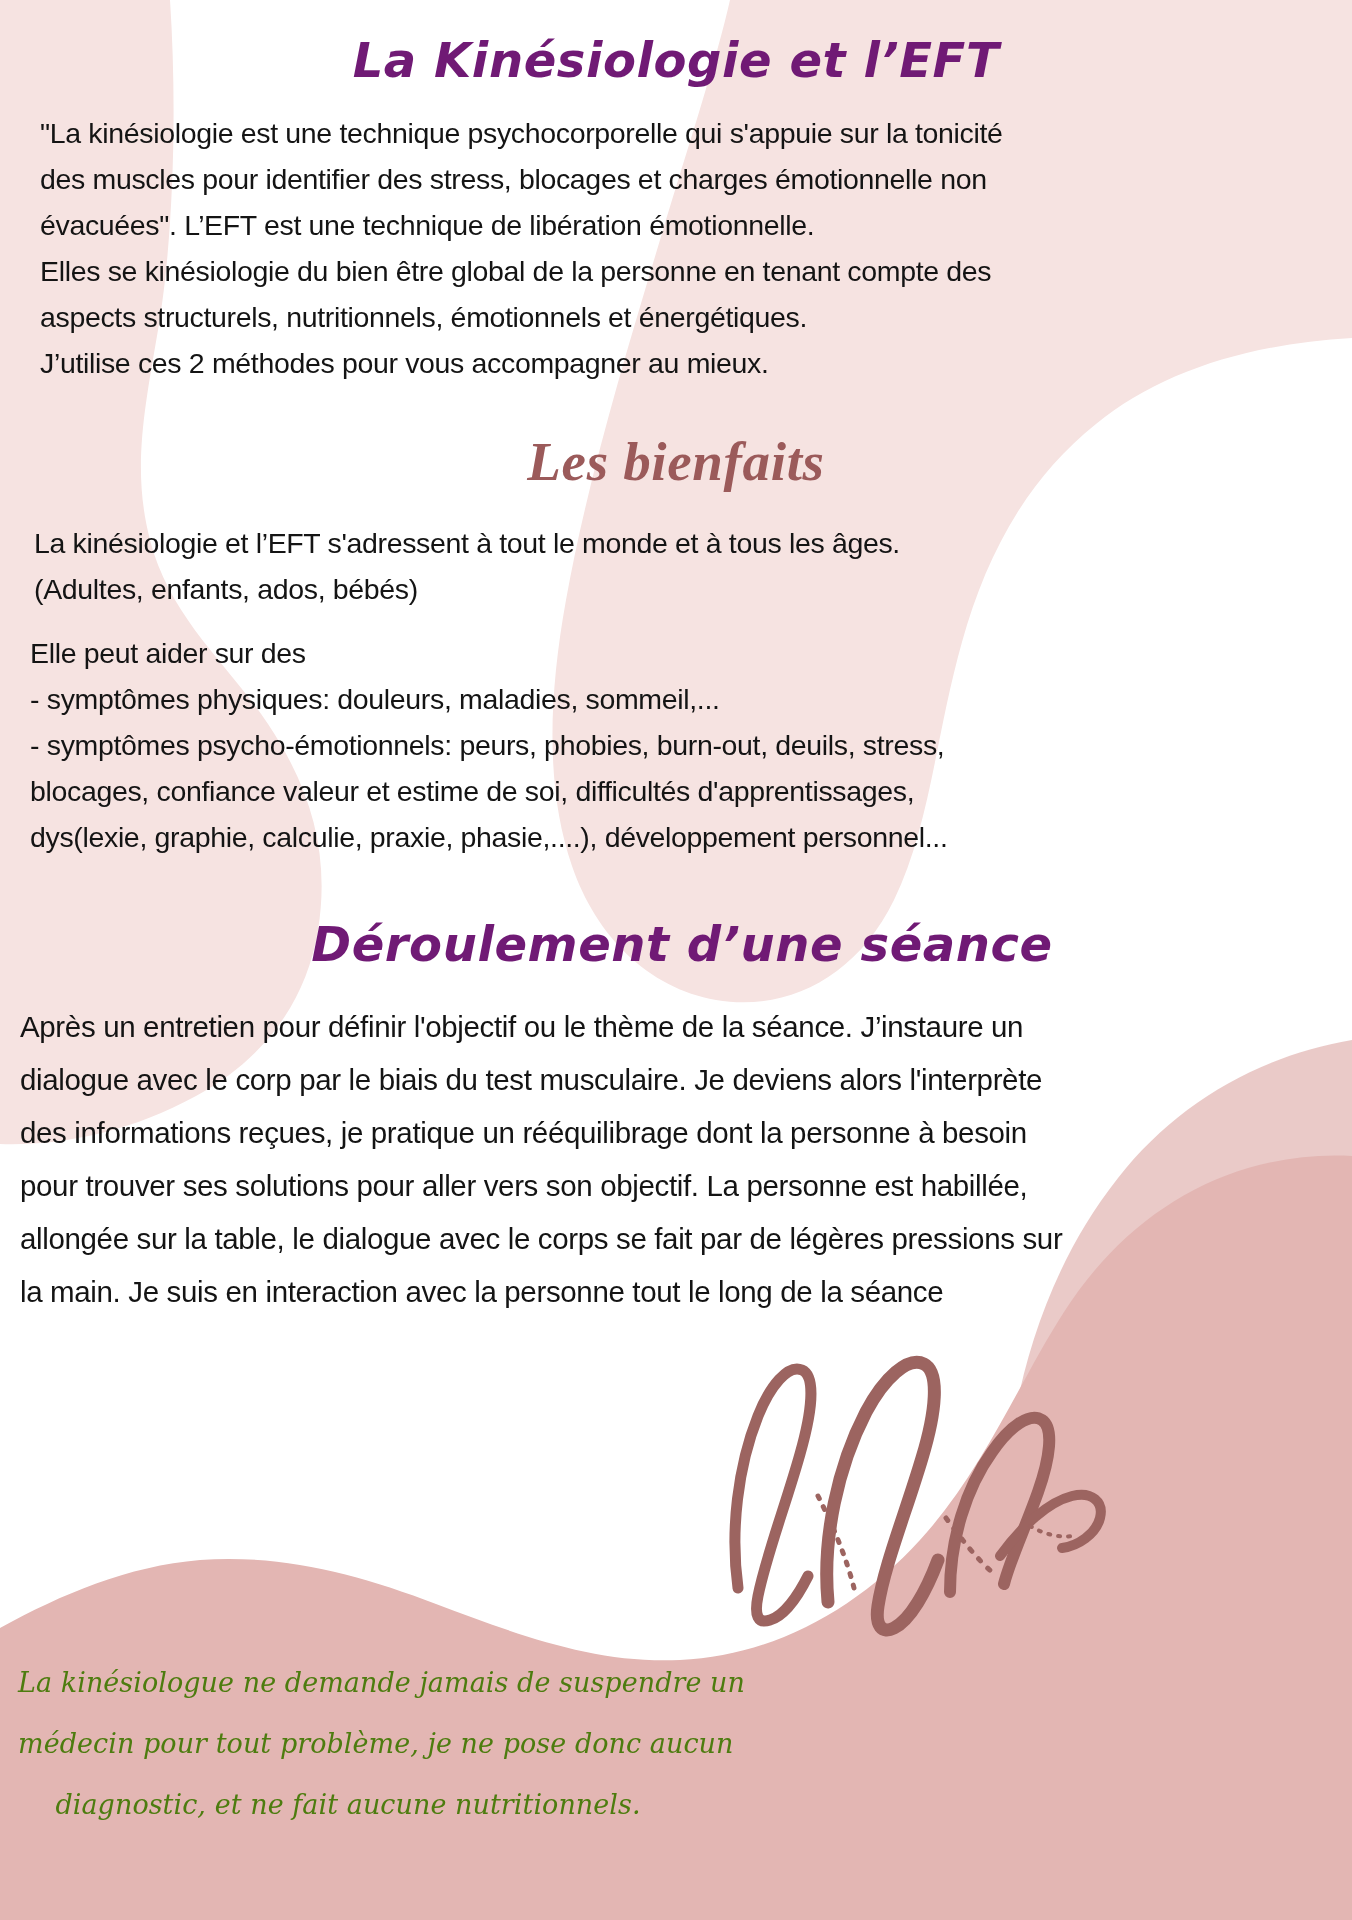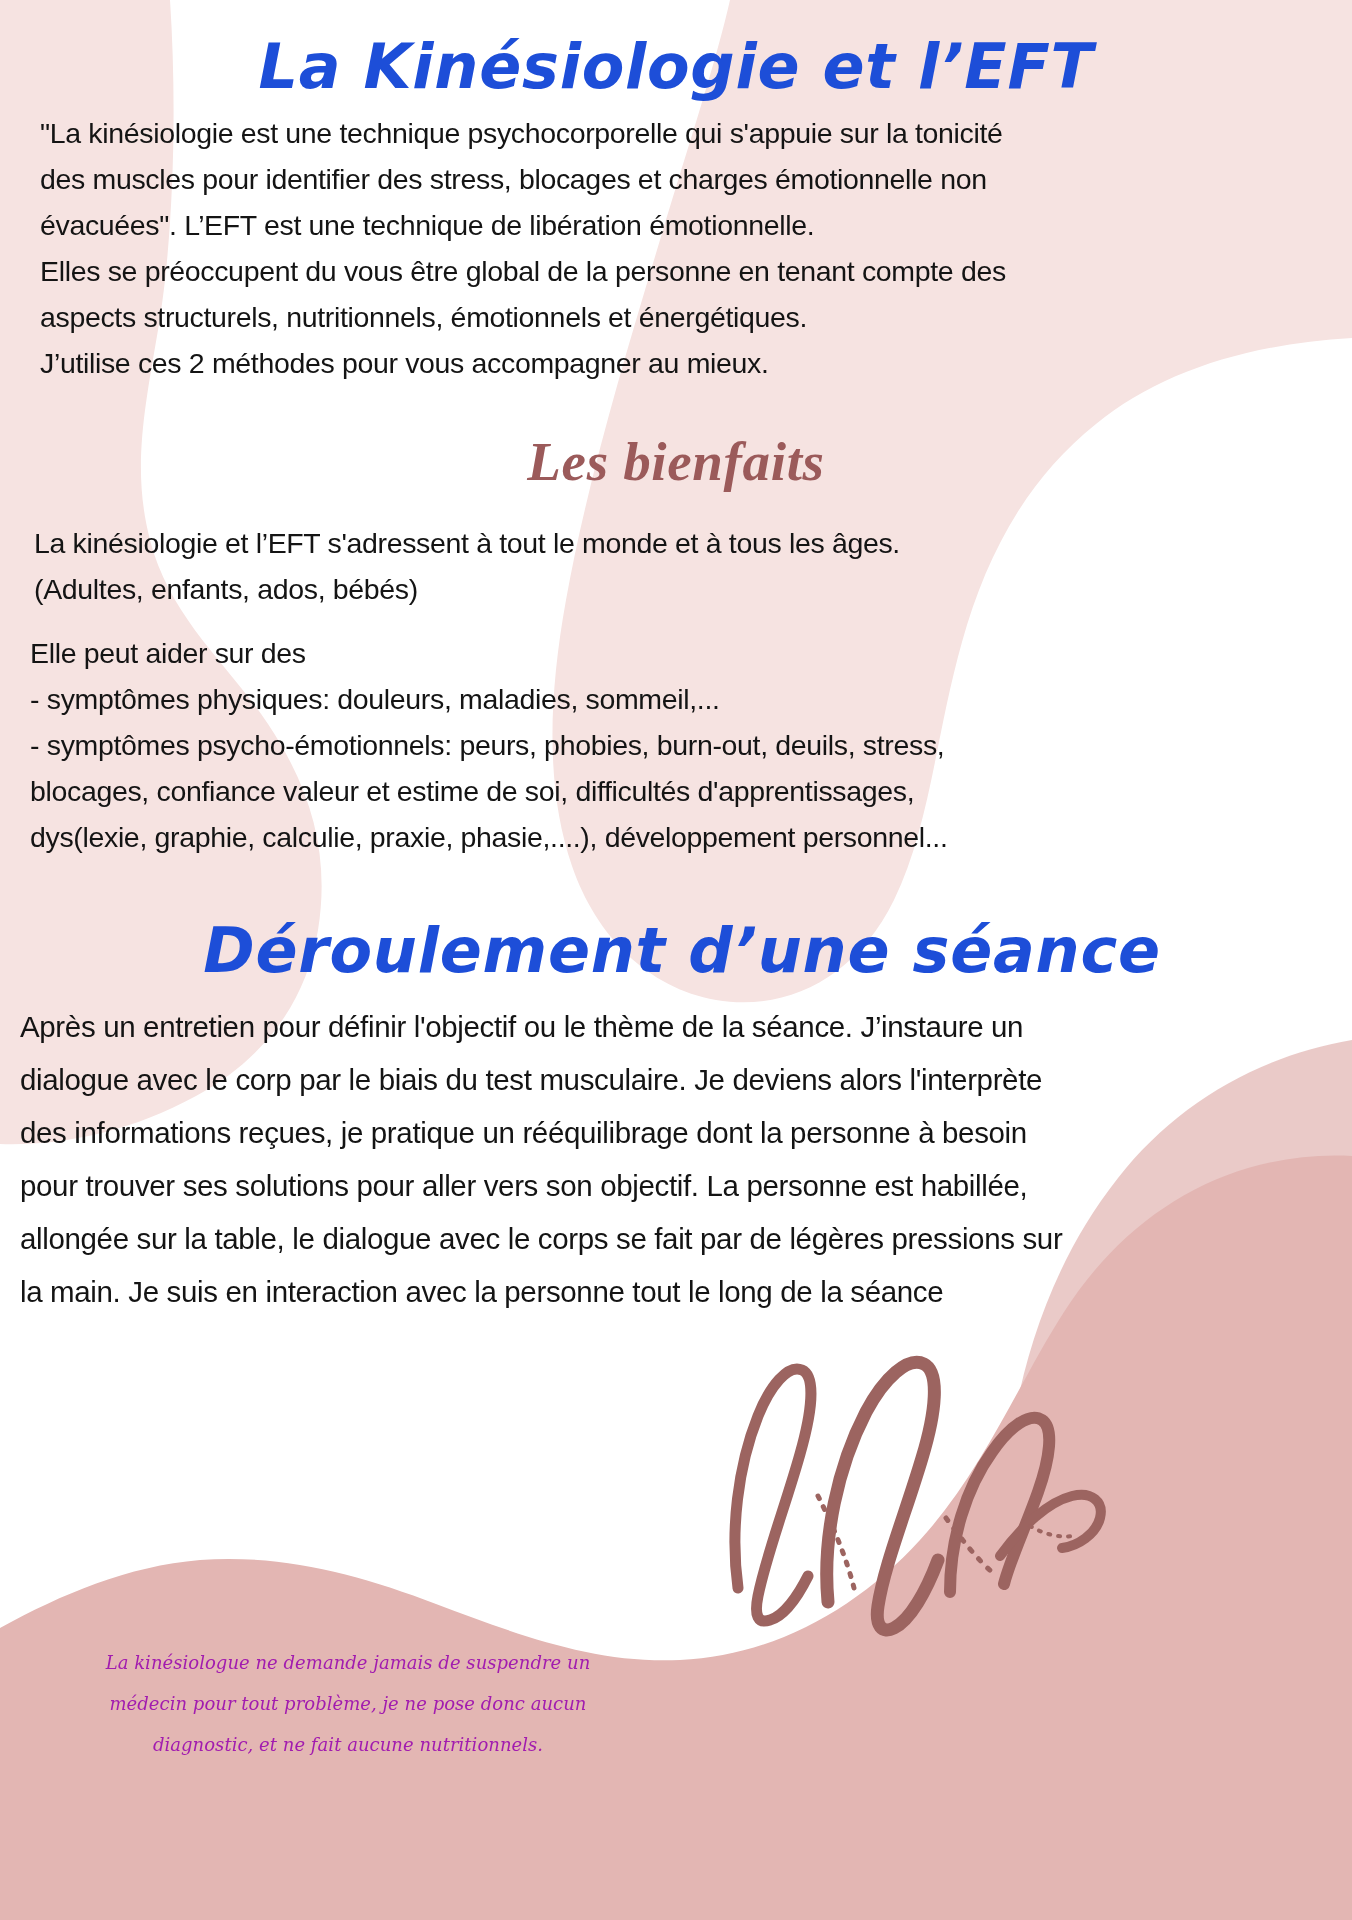--- a/index.html
+++ b/index.html
@@ -38,22 +38,22 @@
   .heading {
     font-family: "DejaVu Sans", sans-serif;
     font-style: italic;
     font-weight: 700;
     letter-spacing: 0.012em;
     text-align: center;
     white-space: nowrap;
   }
 
   .heading-main {
-    color: #1d4ed8;
-    font-size: 62px;
+    color: #701a75;
+    font-size: 48px;
     line-height: 1.0;
   }
 
   .heading-rose {
     color: #9B5A5A;
     font-size: 55px;
     line-height: 1.0;
   }
 
   .body-text {
@@ -88,25 +88,26 @@
   #footer-note {
     left: 18px;
     top: 1642px;
     width: 660px;
     text-align: center;
   }
   #footer-note .note-line {
     display: block;
     font-family: "DejaVu Serif", serif;
     font-style: italic;
-    font-size: 18px;
+    font-size: 27px;
     line-height: 41px;
-    color: #a21caf;
+    color: #4d7c0f;
     letter-spacing: 0.002em;
     white-space: nowrap;
+    margin-top: 20px;
   }
 
   
   #signature {
     left: 700px;
     top: 1320px;
     width: 420px;
     height: 330px;
   }
 </style>
@@ -151,21 +152,21 @@
 </svg>
 
 <div id="content">
 
   <h1 class="abs heading heading-main" id="title-kinesio">La Kinésiologie et l’EFT</h1>
 
   <div class="abs body-text" id="intro-block">
     <span class="body-line">"La kinésiologie est une technique psychocorporelle qui s'appuie sur la tonicité</span>
     <span class="body-line">des muscles pour identifier des stress, blocages et charges émotionnelle non</span>
     <span class="body-line">évacuées". L’EFT est une technique de libération émotionnelle.</span>
-    <span class="body-line">Elles se préoccupent du vous être global de la personne en tenant compte des</span>
+    <span class="body-line">Elles se kinésiologie du bien être global de la personne en tenant compte des</span>
     <span class="body-line">aspects structurels, nutritionnels, émotionnels et énergétiques.</span>
     <span class="body-line"> J’utilise ces 2 méthodes pour vous accompagner au mieux.</span>
   </div>
 
   <h2 class="abs heading heading-rose" id="title-bienfaits">Les bienfaits</h2>
 
   <div class="abs body-text" id="bienfaits-intro">
     <span class="body-line">La kinésiologie et l’EFT s'adressent à tout le monde et à tous les âges.</span>
     <span class="body-line">(Adultes, enfants, ados, bébés)</span>
   </div>

